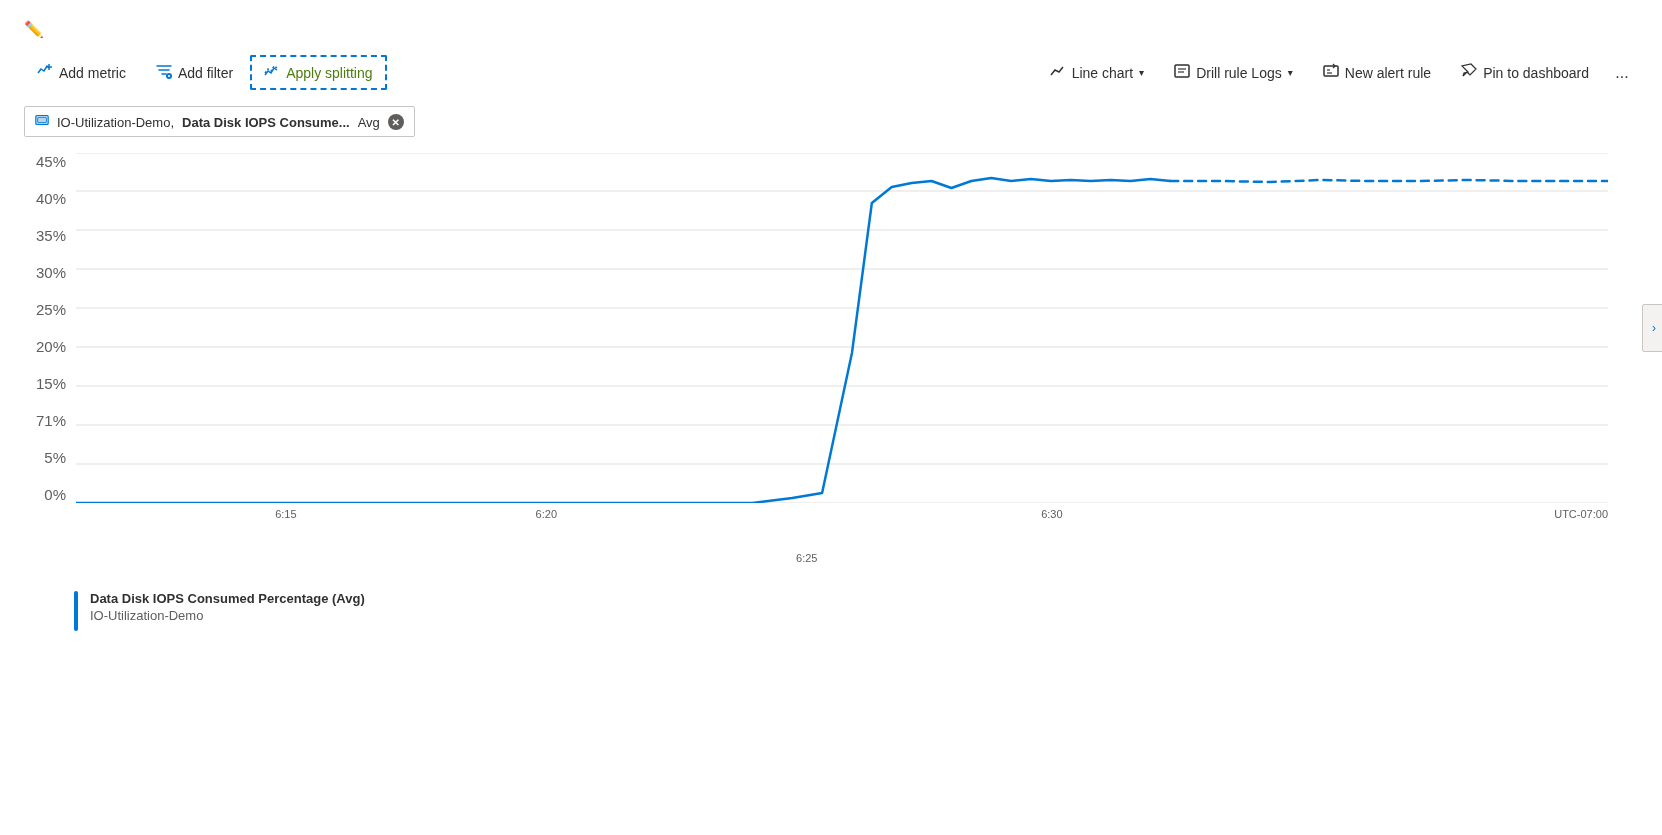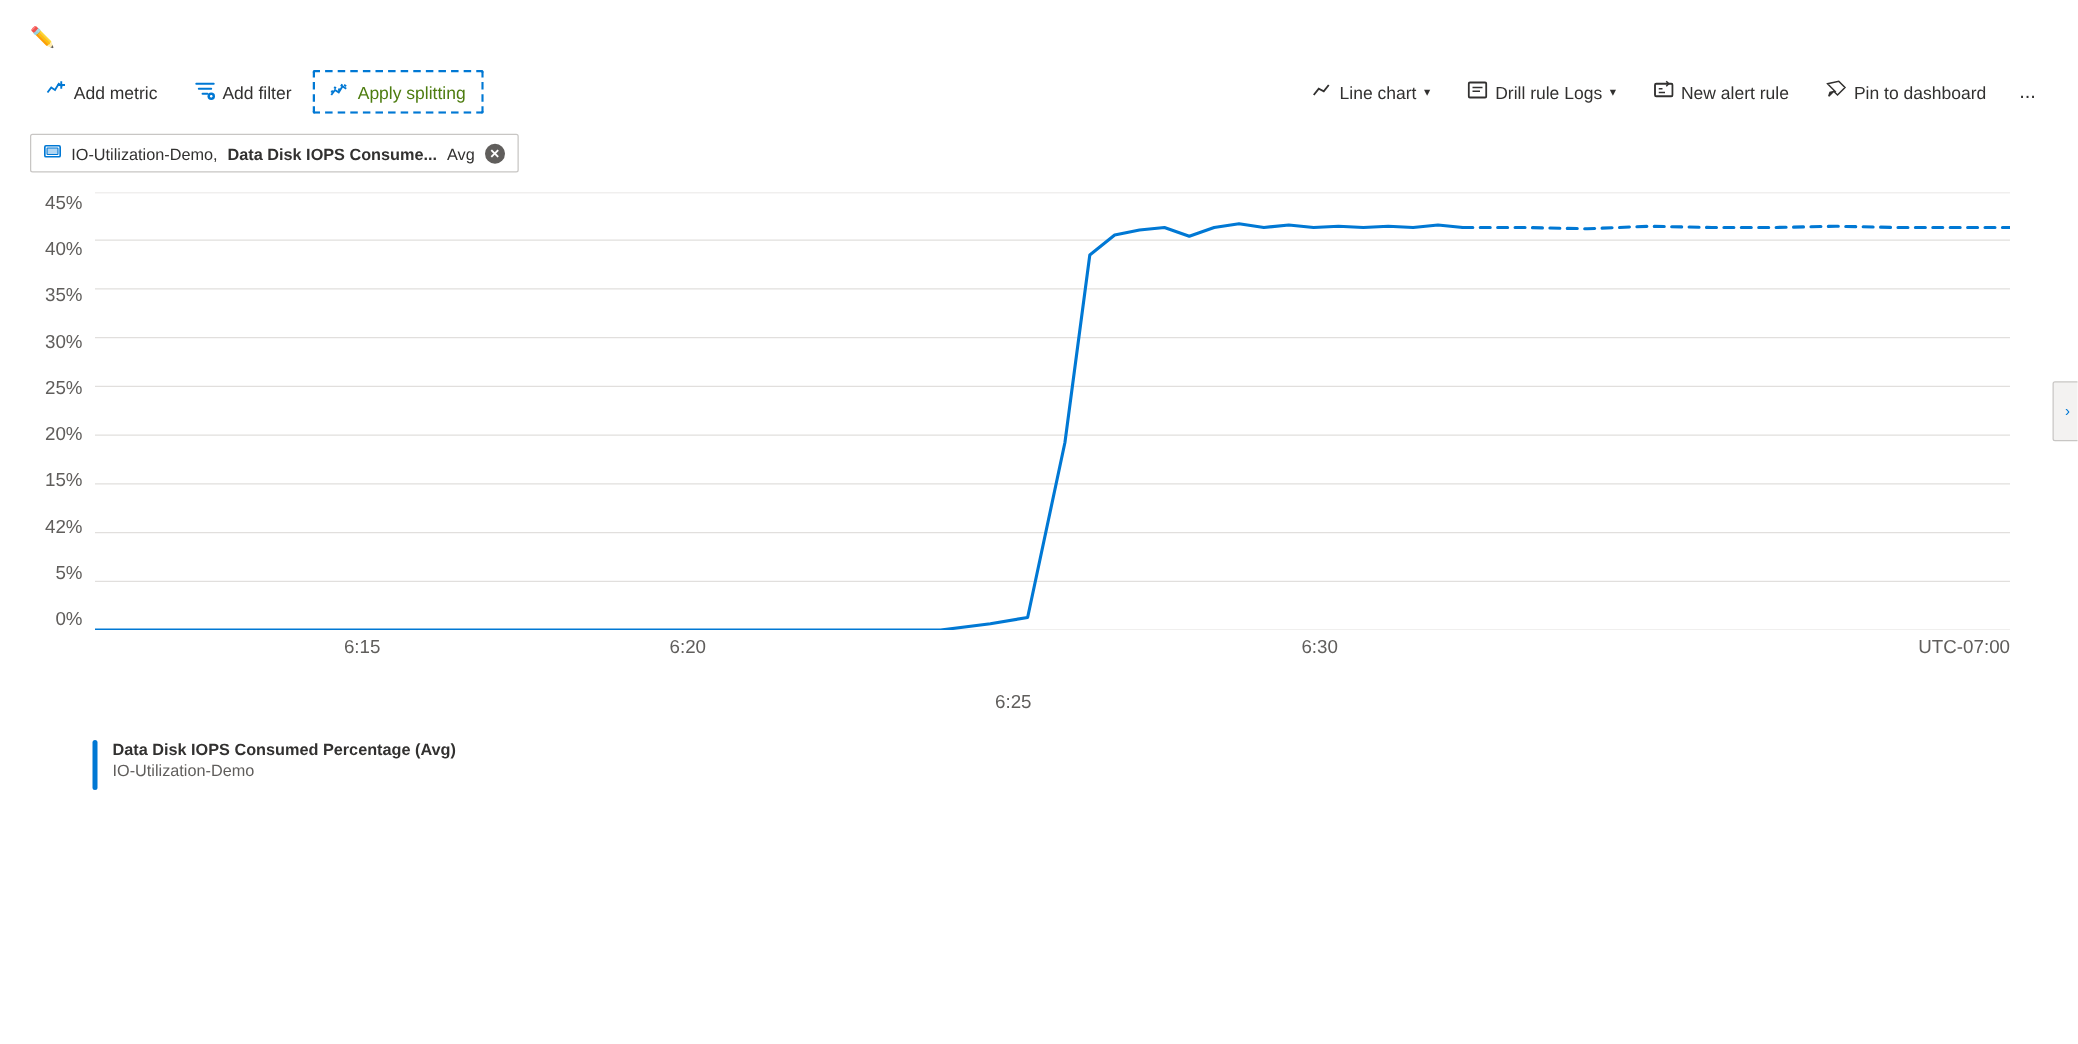--- a/index.html
+++ b/index.html
@@ -101,21 +101,21 @@
       height: 430px;
       margin-top: 8px;
     }
 
     .y-label {
       font-size: 15px;
       color: #605e5c;
     }
 
     .x-label {
-      font-size: 15px;
+      font-size: 11px;
       color: #605e5c;
     }
 
     .expand-btn {
       position: absolute;
       right: -10px;
       top: 50%;
       transform: translateY(-50%);
       width: 24px;
       height: 48px;
@@ -295,21 +295,21 @@
   <span>Avg</span>
   <span class="close-tag">✕</span>
 </div>
 
 <div class="chart-container">
   <div style="position:relative; height:400px; margin-left:0;">
 
     <div style="position:absolute; left:0; top:0; width:48px; height:350px; display:flex; flex-direction:column-reverse; justify-content:space-between; align-items:flex-end; padding-right:6px;">
       <span class="y-label">0%</span>
       <span class="y-label">5%</span>
-      <span class="y-label">42%</span>
+      <span class="y-label">71%</span>
       <span class="y-label">15%</span>
       <span class="y-label">20%</span>
       <span class="y-label">25%</span>
       <span class="y-label">30%</span>
       <span class="y-label">35%</span>
       <span class="y-label">40%</span>
       <span class="y-label">45%</span>
     </div>
 
     <div style="position:absolute; left:52px; right:30px; top:0; height:350px;">

